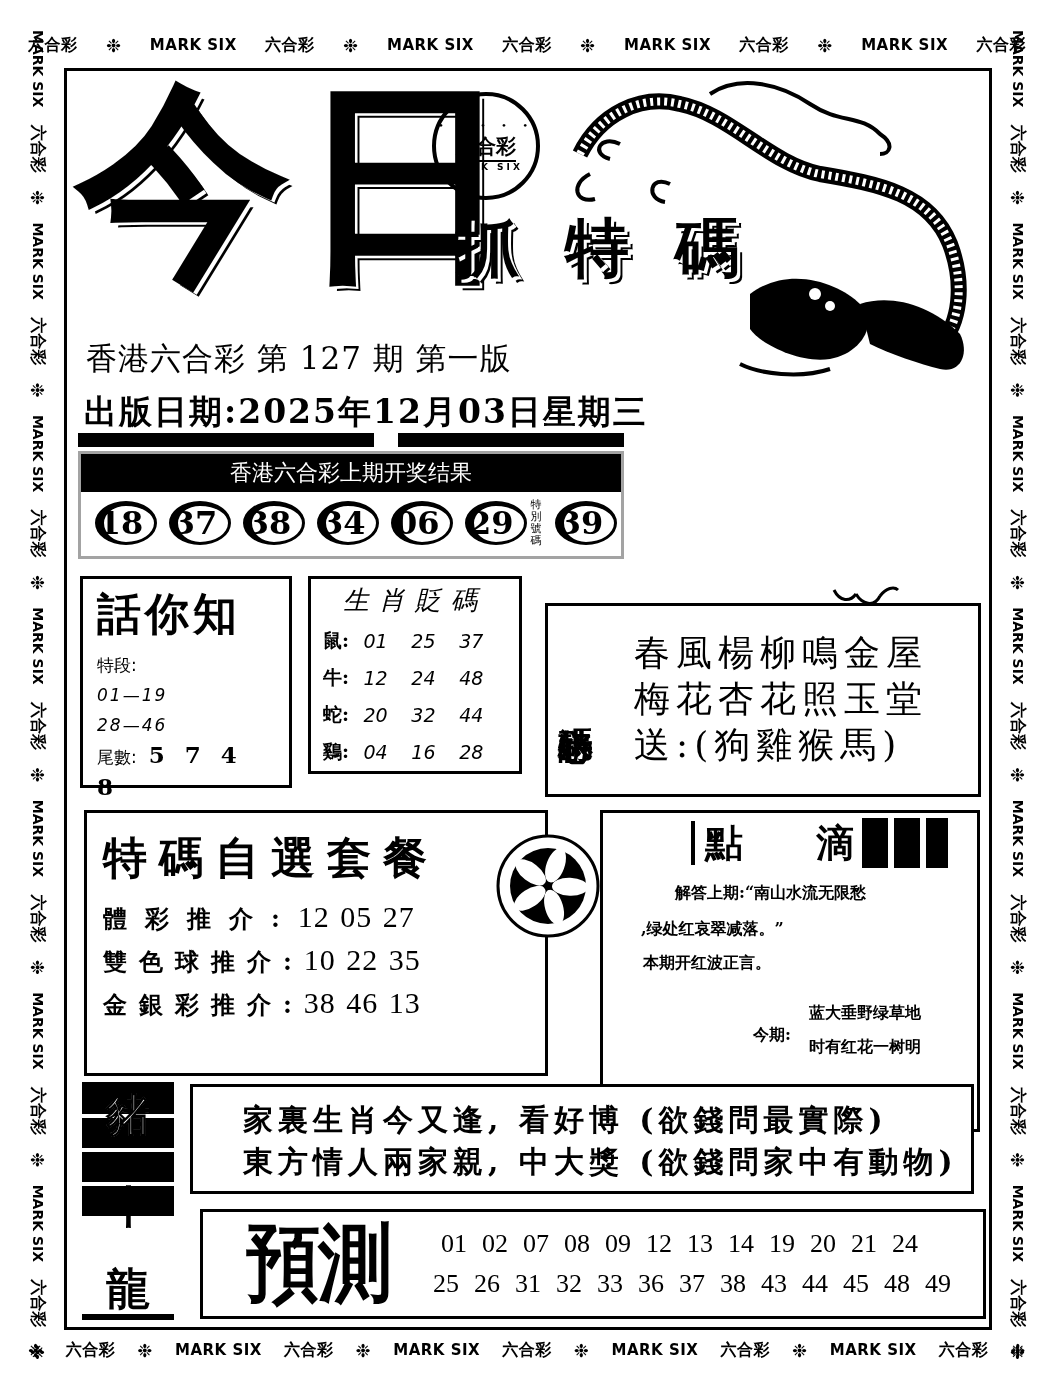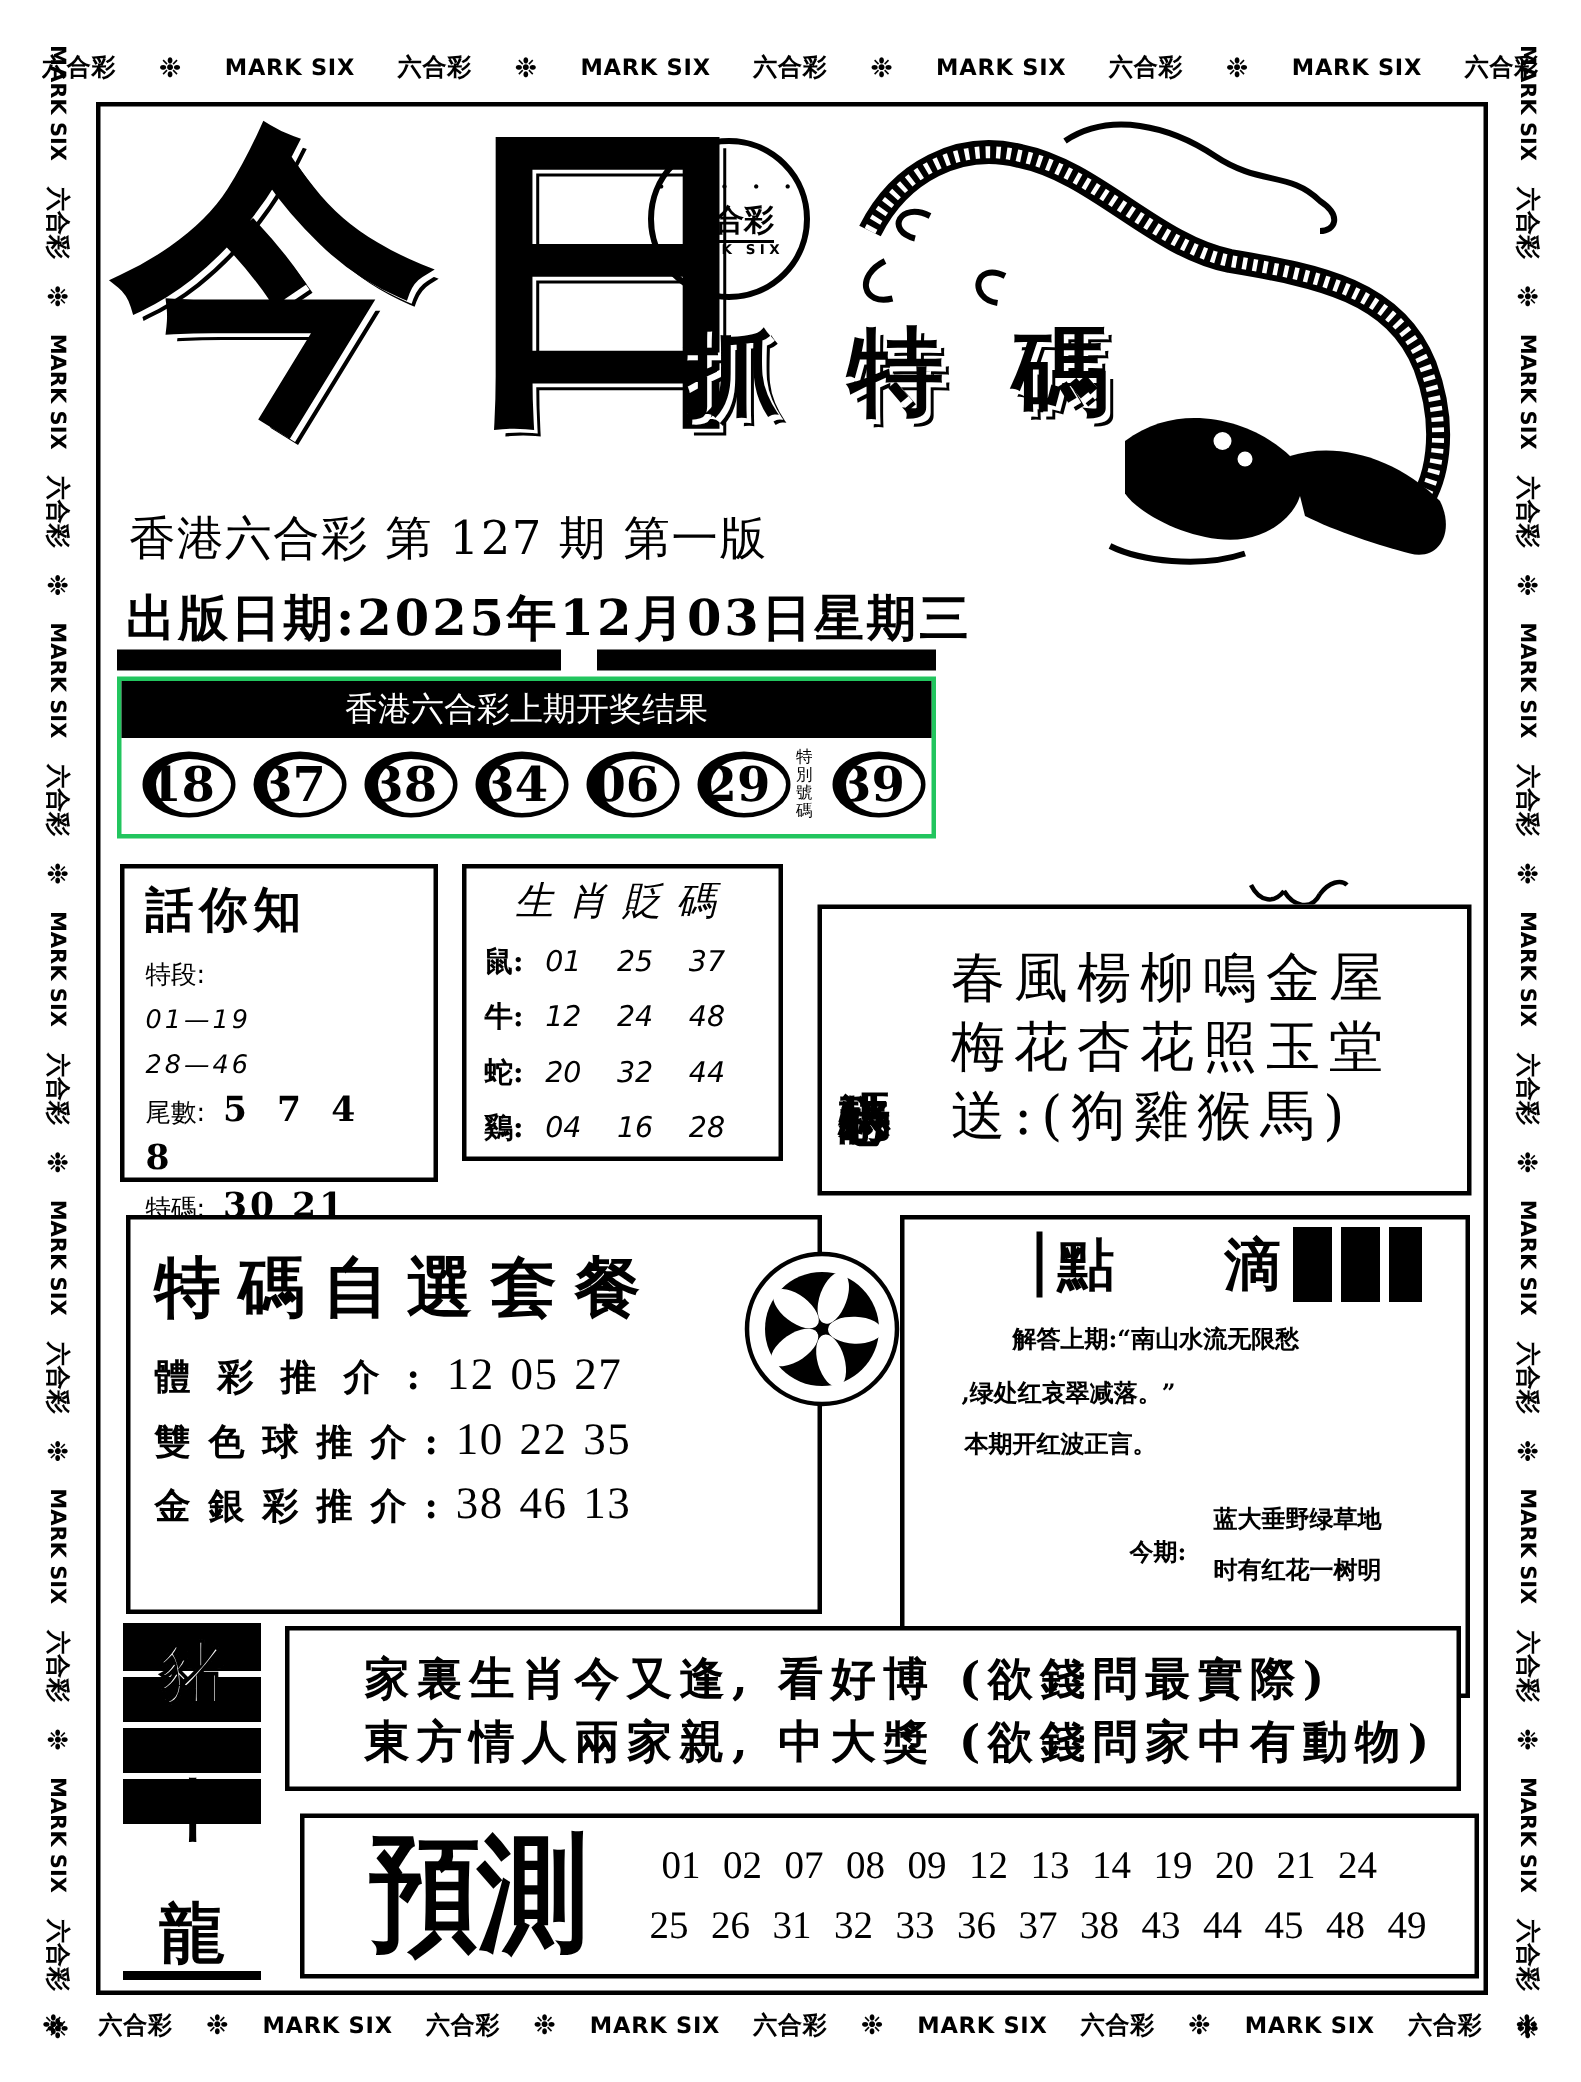--- a/index.html
+++ b/index.html
@@ -29,32 +29,32 @@
   .sub-title { position: absolute; left: 455px; top: 205px; display: flex; gap: 46px; }
   .sub-char { font-family: "DejaVu Serif", serif; font-weight: bold; font-size: 64px; color: #000; text-shadow: 3px 3px 0 #fff, 5px 5px 0 #000; }
 
   .dragon { position: absolute; left: 560px; top: 74px; width: 430px; height: 310px; }
 
   .issue-line { position: absolute; left: 86px; top: 338px; font-family: "DejaVu Serif", serif; font-size: 31px; letter-spacing: 1px; }
   .date-line { position: absolute; left: 84px; top: 390px; font-family: "DejaVu Serif", serif; font-weight: bold; font-size: 33px; letter-spacing: 2px; }
 
   .sep-bar { position: absolute; top: 433px; height: 14px; background: #000; }
 
-  .results-box { position: absolute; left: 78px; top: 451px; width: 546px; height: 108px; border: 3px solid #22c55e; }
+  .results-box { position: absolute; left: 78px; top: 451px; width: 546px; height: 108px; border: 3px solid #a3a3a3; }
   .results-header { height: 38px; background: #000; color: #fff; font-family: "DejaVu Sans", sans-serif; font-size: 22px; display: flex; align-items: center; justify-content: center; }
   .balls { display: flex; align-items: center; padding: 6px 4px 0 4px; gap: 2px; }
   .ball { position: relative; width: 74px; height: 50px; display: flex; align-items: center; justify-content: center; }
   .ball .ring { position: absolute; left: 10px; top: 3px; width: 62px; height: 44px; border: 3px solid #000; border-radius: 50%; border-left-width: 9px; border-top-width: 5px; }
   .ball .num { position: relative; font-family: "DejaVu Serif", serif; font-weight: bold; font-size: 32px; }
   .special-label { width: 14px; font-family: "DejaVu Sans", sans-serif; font-size: 11px; line-height: 12px; text-align: center; }
 
   
   .box { position: absolute; border: 3px solid #000; background: #fff; }
   .hua-box { left: 80px; top: 576px; width: 212px; height: 212px; padding: 6px 14px; }
-  .hua-title { font-family: "DejaVu Serif", serif; font-weight: bold; font-size: 32px; letter-spacing: 4px; margin-bottom: 6px; }
+  .hua-title { font-family: "DejaVu Serif", serif; font-weight: bold; font-size: 44px; letter-spacing: 4px; margin-bottom: 6px; }
   .hua-line { font-family: "DejaVu Sans", sans-serif; font-size: 17px; line-height: 30px; }
   .hua-line.it { font-style: italic; letter-spacing: 2px; }
   .hua-line b { font-family: "DejaVu Serif", serif; font-size: 23px; letter-spacing: 6px; margin-left: 12px; }
 
   .sx-box { left: 308px; top: 576px; width: 214px; height: 198px; padding: 4px 12px; }
   .sx-title { font-family: "DejaVu Serif", serif; font-style: italic; font-size: 26px; letter-spacing: 10px; text-align: center; margin-bottom: 4px; }
   .sx-row { display: flex; align-items: center; height: 37px; font-size: 19px; }
   .sx-animal { font-family: "DejaVu Serif", serif; font-weight: bold; width: 44px; }
   .sx-num { font-family: "DejaVu Sans", sans-serif; font-style: italic; width: 52px; }
 

